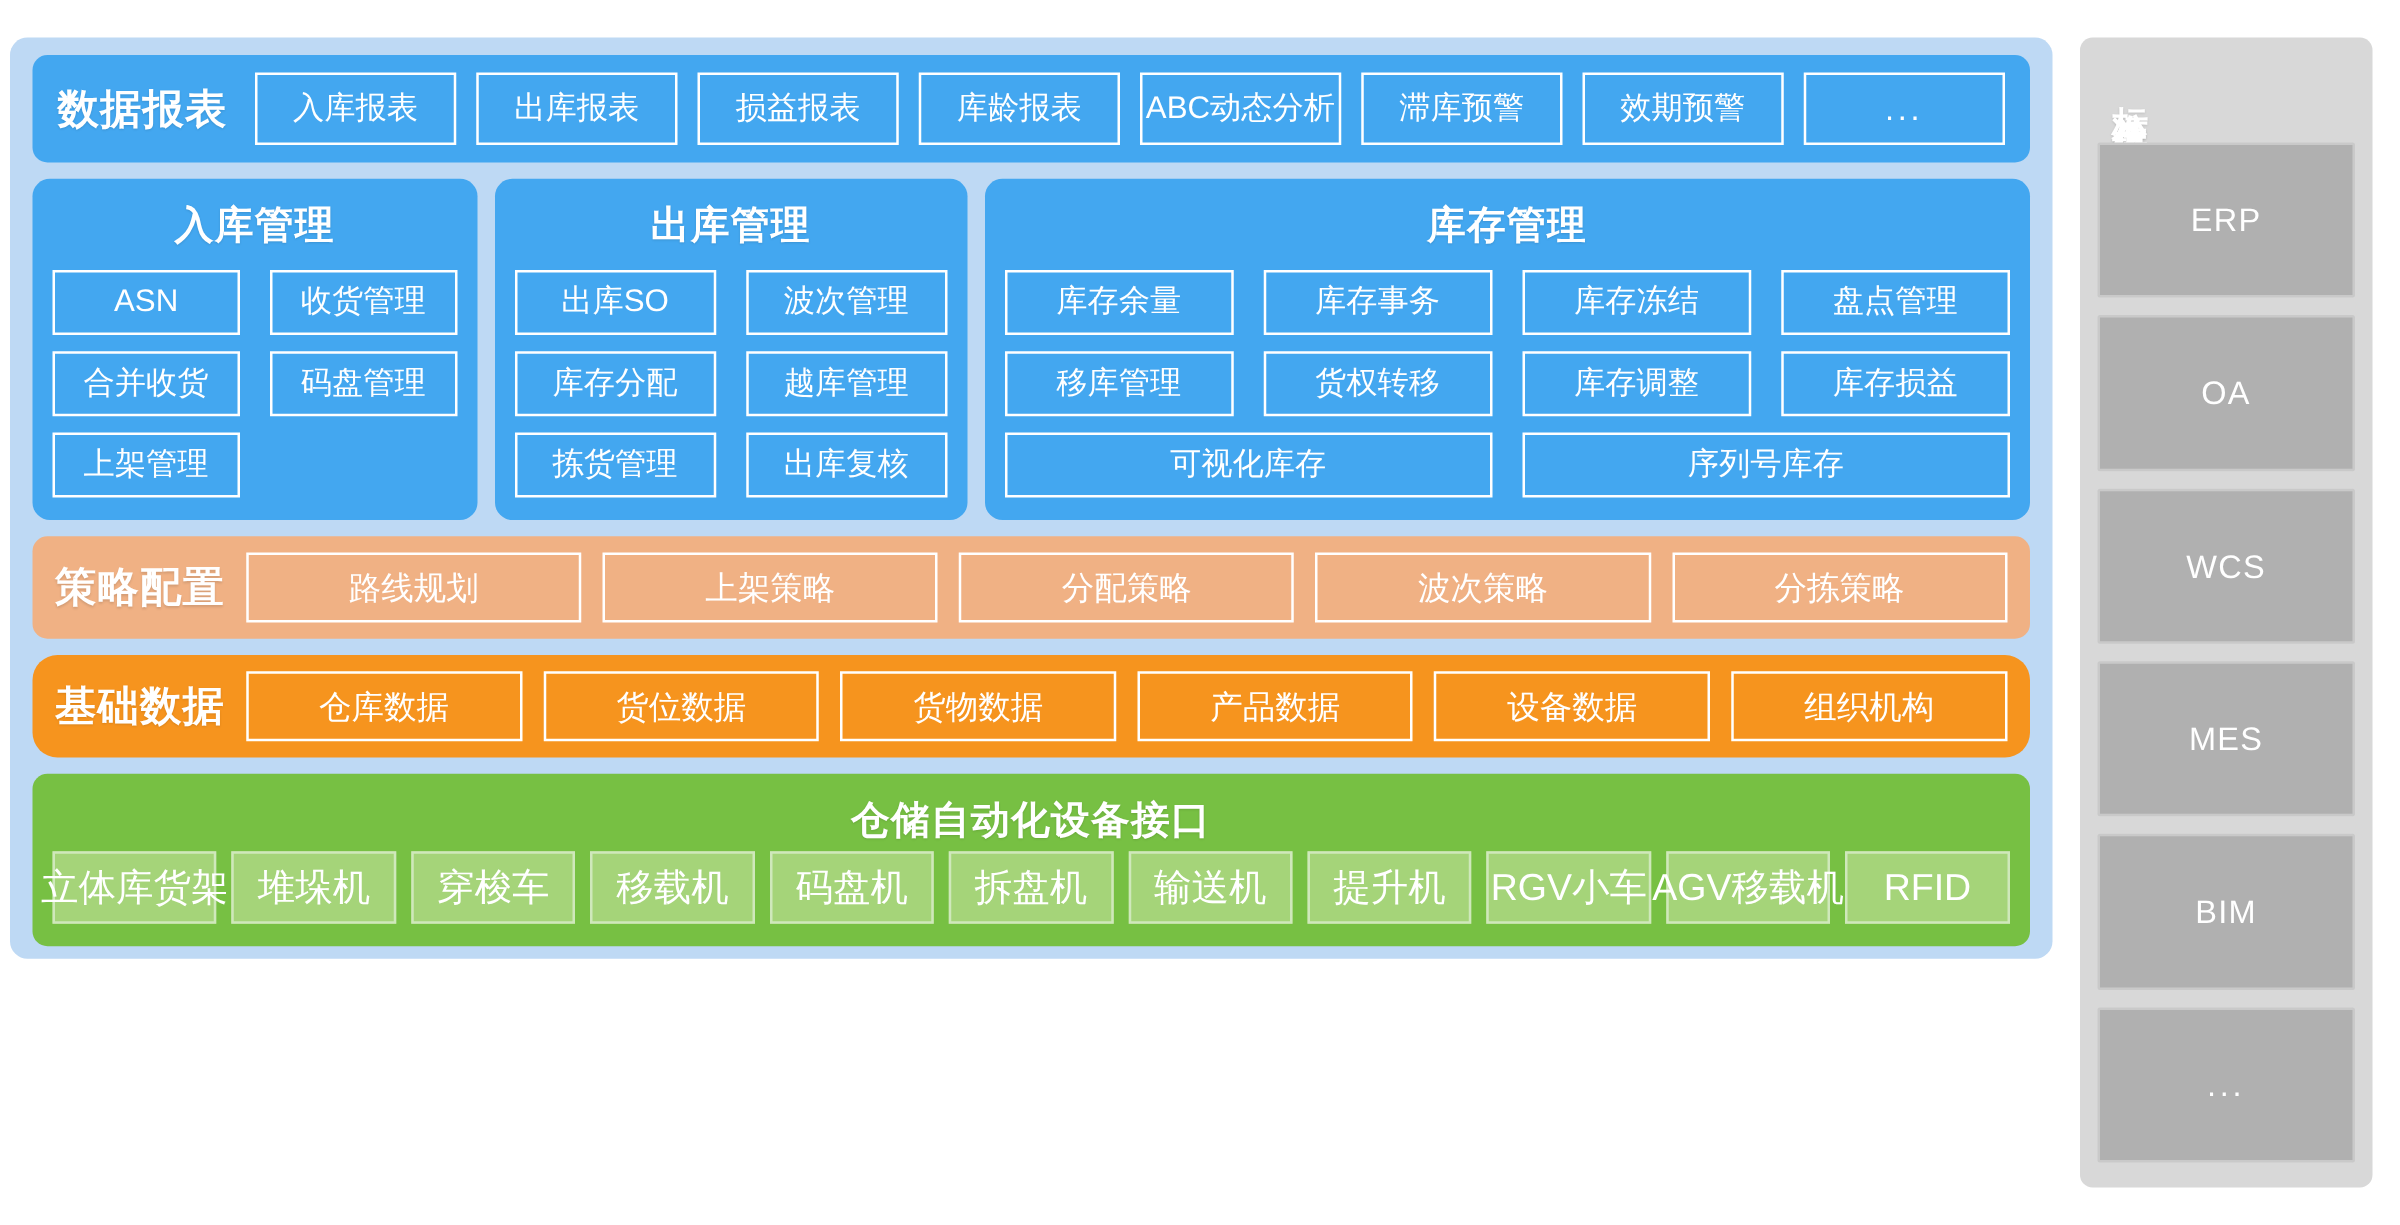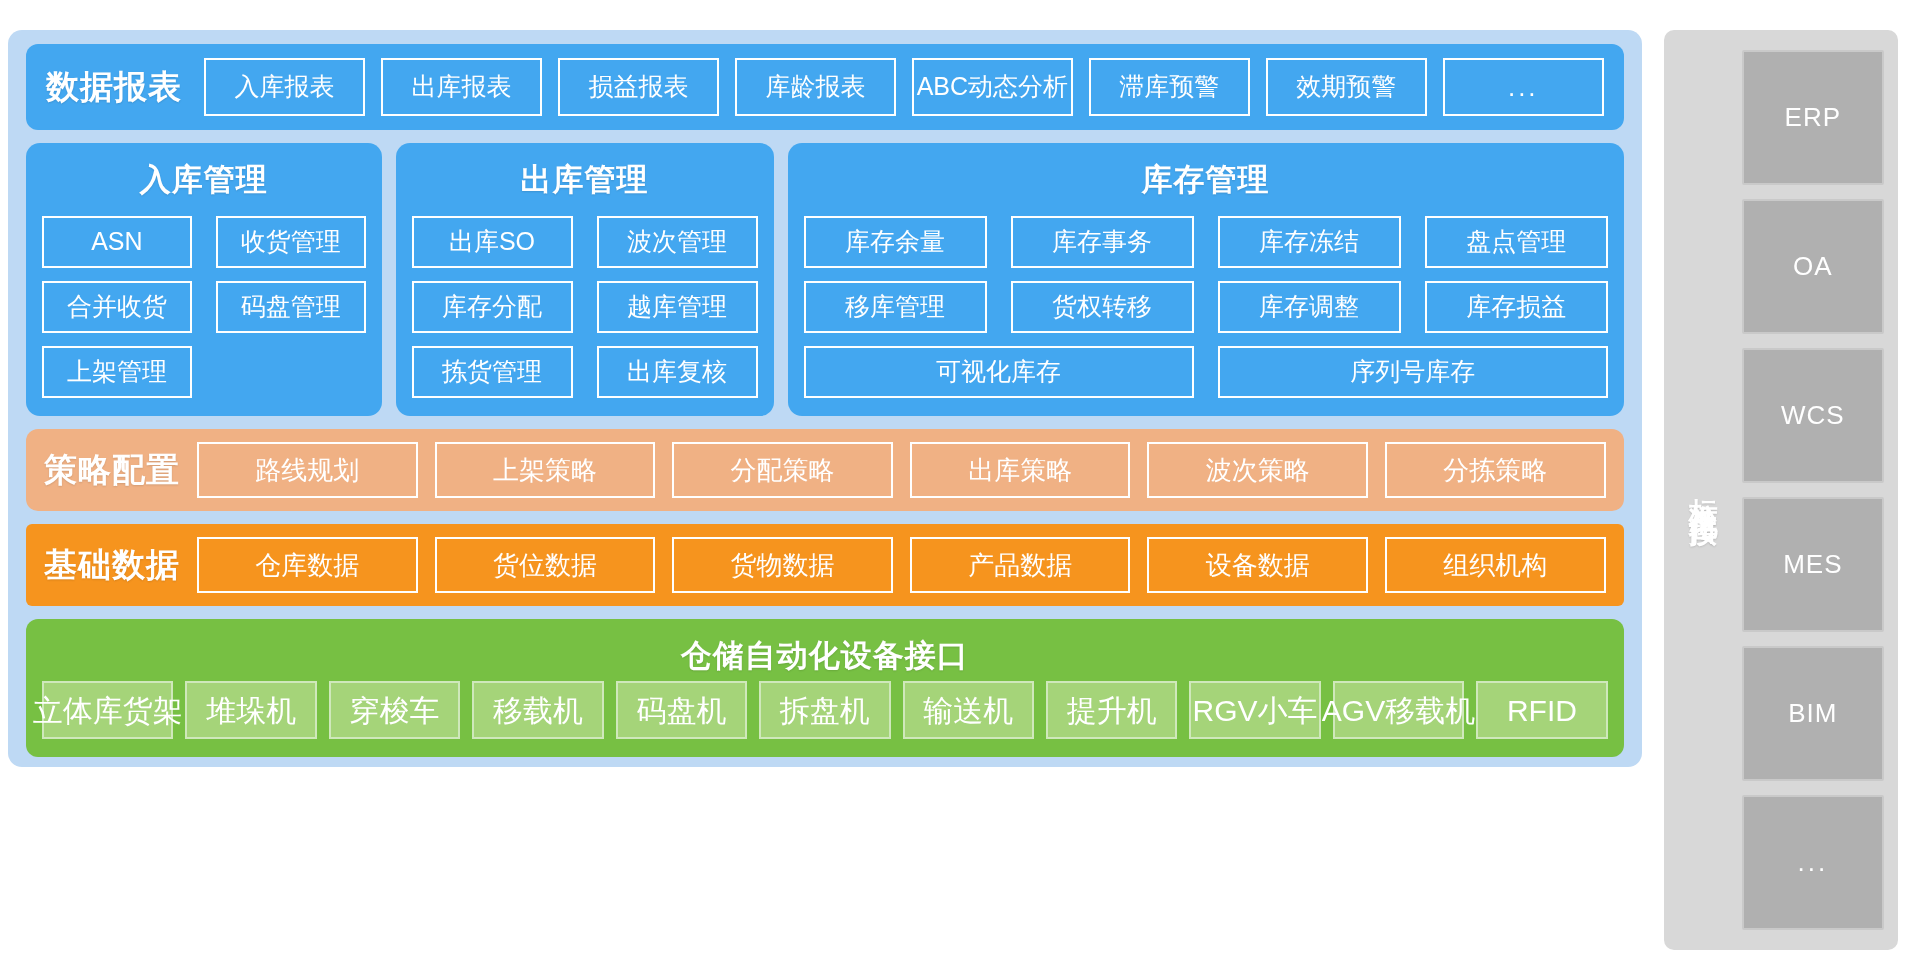--- a/index.html
+++ b/index.html
@@ -131,21 +131,21 @@
   .strategy-band .chip {
     height: 56px;
     flex: 1 1 0;
     min-width: 0;
     font-size: 26px;
   }
 
   
   .basic-band {
     background: #f6941e;
-    border-radius: 6px;
+    border-radius: 20px;
     padding: 13px 18px;
     display: flex;
     align-items: center;
     gap: 17px;
     box-sizing: border-box;
   }
   .basic-band .chip {
     height: 56px;
     flex: 1 1 0;
     min-width: 0;
@@ -186,20 +186,21 @@
   
   .side-panel {
     width: 239px;
     background: #d8d8d8;
     border-radius: 10px;
     box-sizing: border-box;
     padding: 20px 14px;
     display: flex;
     gap: 12px;
     align-self: stretch;
+    flex-direction: column;
   }
   .side-label {
     writing-mode: vertical-rl;
     text-orientation: upright;
     color: #ffffff;
     font-weight: bold;
     font-size: 29px;
     letter-spacing: 6px;
     display: flex;
     align-items: center;
@@ -298,21 +299,20 @@
         </div>
       </div>
 
     </div>
 
     <div class="strategy-band">
       <div class="band-title">策略配置</div>
       <div class="chip">路线规划</div>
       <div class="chip">上架策略</div>
       <div class="chip">分配策略</div>
-      <div class="chip">出库策略</div>
       <div class="chip">波次策略</div>
       <div class="chip">分拣策略</div>
     </div>
 
     <div class="basic-band">
       <div class="band-title">基础数据</div>
       <div class="chip">仓库数据</div>
       <div class="chip">货位数据</div>
       <div class="chip">货物数据</div>
       <div class="chip">产品数据</div>

